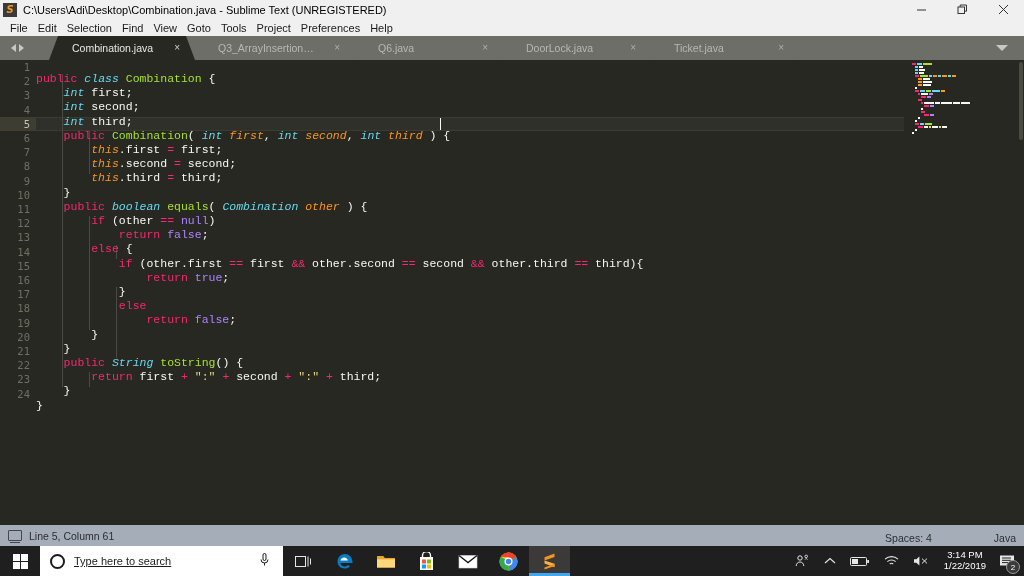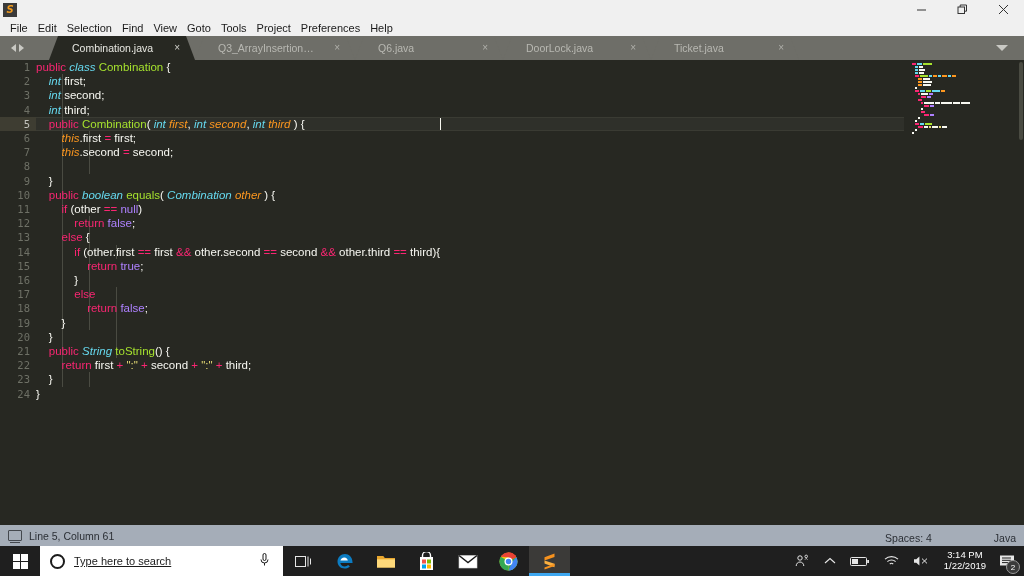--- a/index.html
+++ b/index.html
@@ -70,22 +70,22 @@
   .gutter{
     position:absolute;left:0;top:0;width:36px;height:465px;background:#272822;
   }
   .gln{
     position:absolute;left:0;width:30px;text-align:right;
     font-family:"DejaVu Sans Mono","Liberation Mono",monospace;
     font-size:10.5px;color:#6e7066;height:14.2px;line-height:14.2px;
   }
   .glnhl{position:absolute;left:0;width:36px;height:14.2px;background:#3e3d32;}
   .code{
-    position:absolute;left:36px;top:0;right:0;height:464px;
-    font-family:Liberation Sans, sans-serif;
+    position:absolute;left:36px;top:12px;right:0;height:464px;
+    font-family:Liberation Mono, monospace;
     font-size:11.5px;line-height:14.2px;white-space:pre;color:#f8f8f2;
   }
   .ln{position:absolute;left:0;height:14.2px;line-height:14.2px;white-space:pre;}
   .linehl{position:absolute;left:36px;right:0;height:14.2px;background:#2f302a;
      border-top:1px solid #3a3b33;border-bottom:1px solid #3a3b33;box-sizing:border-box;}
   .iguide{position:absolute;width:1px;background:#4a4b42;}
   .caret{position:absolute;width:1px;background:#f8f8f0;}
 
   
   .k{color:#f92672;}          
@@ -146,20 +146,21 @@
 </head>
 <body>
 
 <div class="app">
 
   <div class="titlebar">
     <div class="tb-icon">
       <div class="sq"></div>
         <div class="s">S</div>
     </div>
+    <div class="tb-title">C:\Users\Adi\Desktop\Combination.java - Sublime Text (UNREGISTERED)</div>
     <div class="wbtns">
       <div class="wbtn">
         <svg width="11" height="11" viewBox="0 0 11 11">
             <line x1="1" y1="6" x2="10" y2="6" stroke="#333" stroke-width="1"></line>
           </svg>
       </div>
       <div class="wbtn">
         <svg width="11" height="11" viewBox="0 0 11 11">
           <rect x="1" y="3" width="6.5" height="6.5" fill="none" stroke="#333" stroke-width="1"></rect>
           <polyline points="3.2,3 3.2,1 9.5,1 9.5,7.2 7.5,7.2" fill="none" stroke="#333" stroke-width="1"></polyline>
@@ -259,20 +260,21 @@
     </div>
 
     <div class="code">
       <div class="ln" style="top:0px;"><span class="k">public</span> <span class="t">class</span> <span class="f">Combination</span> <span class="w">{</span></div>
       <div class="ln" style="top:14.2px;"><span class="w">    </span><span class="t">int</span> <span class="w">first;</span></div>
       <div class="ln" style="top:28.4px;"><span class="w">    </span><span class="t">int</span> <span class="w">second;</span></div>
       <div class="ln" style="top:42.6px;"><span class="w">    </span><span class="t">int</span> <span class="w">third;</span></div>
       <div class="ln" style="top:56.8px;"><span class="w">    </span><span class="k">public</span> <span class="f">Combination</span><span class="w">( </span><span class="t">int</span> <span class="p">first</span><span class="w">, </span><span class="t">int</span> <span class="p">second</span><span class="w">, </span><span class="t">int</span> <span class="p">third</span><span class="w"> ) {</span></div>
       <div class="ln" style="top:71px;"><span class="w">        </span><span class="p">this</span><span class="w">.first </span><span class="o">=</span><span class="w"> first;</span></div>
       <div class="ln" style="top:85.2px;"><span class="w">        </span><span class="p">this</span><span class="w">.second </span><span class="o">=</span><span class="w"> second;</span></div>
+      <div class="ln" style="top:99.4px;"><span class="w">        </span><span class="p">this</span><span class="w">.third </span><span class="o">=</span><span class="w"> third;</span></div>
       <div class="ln" style="top:113.6px;"><span class="w">    }</span></div>
       <div class="ln" style="top:142px;"><span class="w">        </span><span class="k">if</span><span class="w"> (other </span><span class="o">==</span><span class="w"> </span><span class="c">null</span><span class="w">)</span></div>
       <div class="ln" style="top:127.8px;"><span class="w">    </span><span class="k">public</span> <span class="t">boolean</span> <span class="f">equals</span><span class="w">( </span><span class="t">Combination</span> <span class="p">other</span><span class="w"> ) {</span></div>
       <div class="ln" style="top:156.2px;"><span class="w">            </span><span class="k">return</span><span class="w"> </span><span class="c">false</span><span class="w">;</span></div>
       <div class="ln" style="top:170.4px;"><span class="w">        </span><span class="k">else</span><span class="w"> {</span></div>
       <div class="ln" style="top:184.6px;"><span class="w">            </span><span class="k">if</span><span class="w"> (other.first </span><span class="o">==</span><span class="w"> first </span><span class="o">&amp;&amp;</span><span class="w"> other.second </span><span class="o">==</span><span class="w"> second </span><span class="o">&amp;&amp;</span><span class="w"> other.third </span><span class="o">==</span><span class="w"> third){</span></div>
       <div class="ln" style="top:198.8px;"><span class="w">                </span><span class="k">return</span><span class="w"> </span><span class="c">true</span><span class="w">;</span></div>
       <div class="ln" style="top:213px;"><span class="w">            }</span></div>
       <div class="ln" style="top:227.2px;"><span class="w">            </span><span class="k">else</span></div>
       <div class="ln" style="top:241.4px;"><span class="w">                </span><span class="k">return</span><span class="w"> </span><span class="c">false</span><span class="w">;</span></div>

